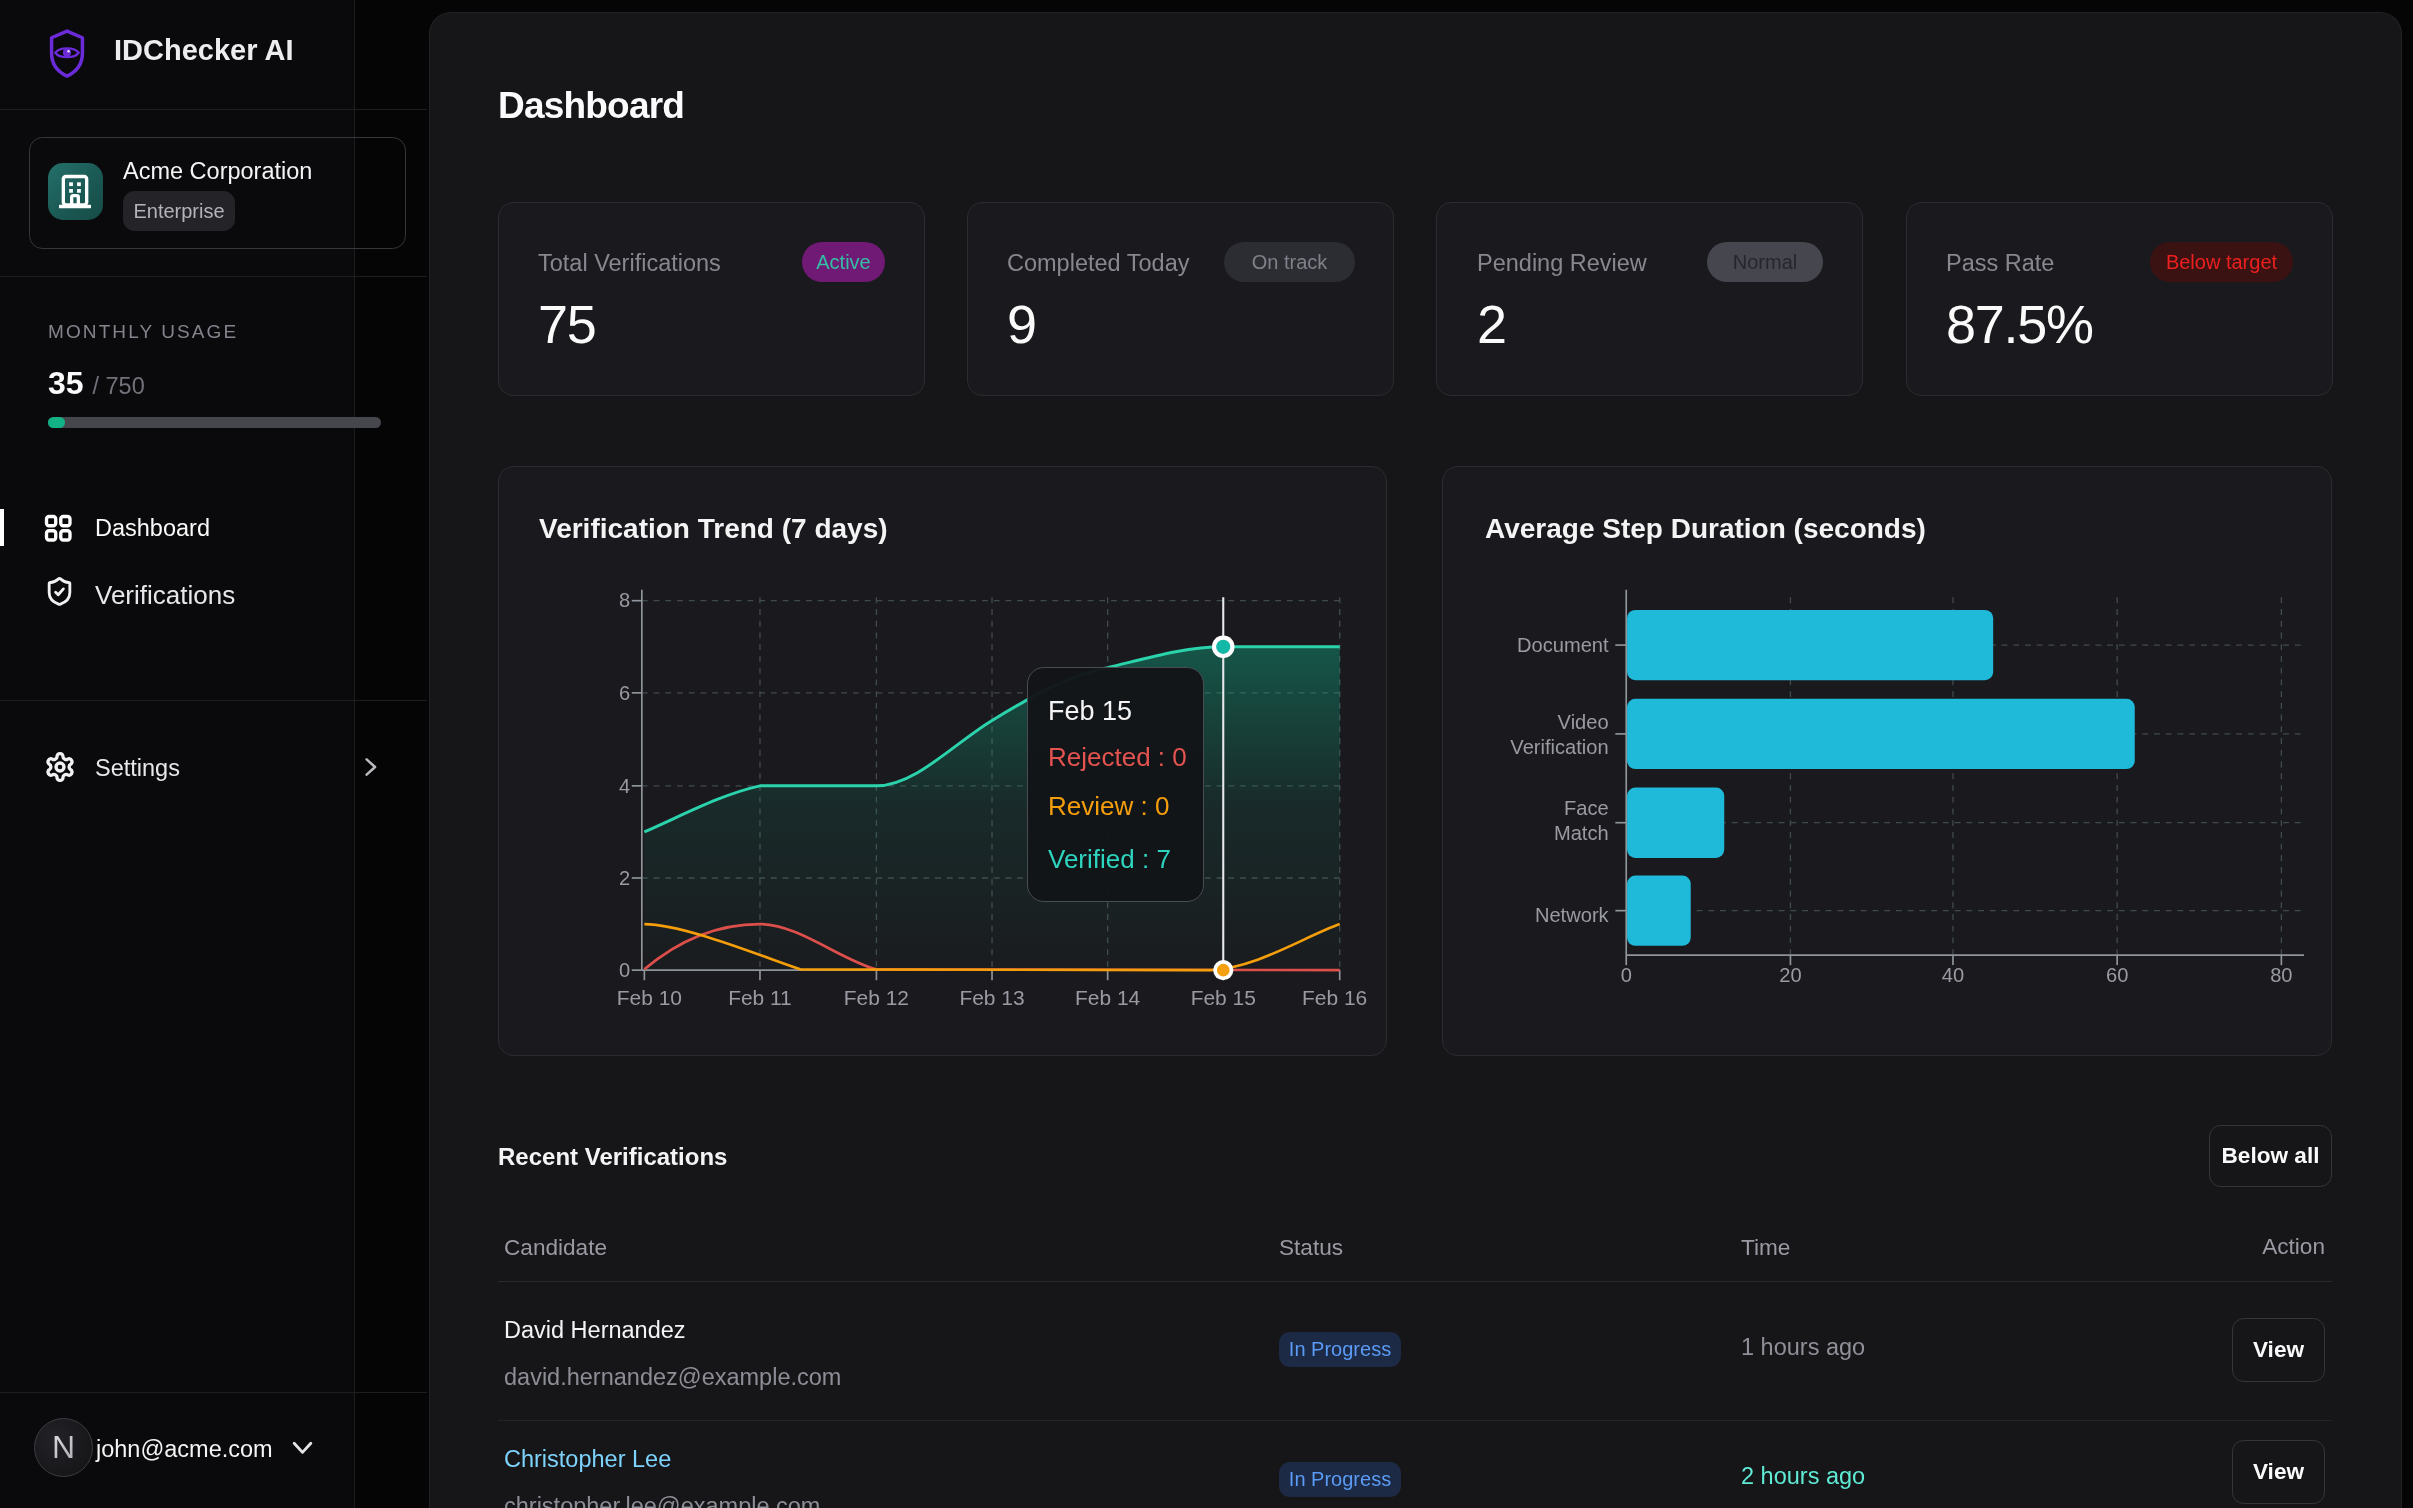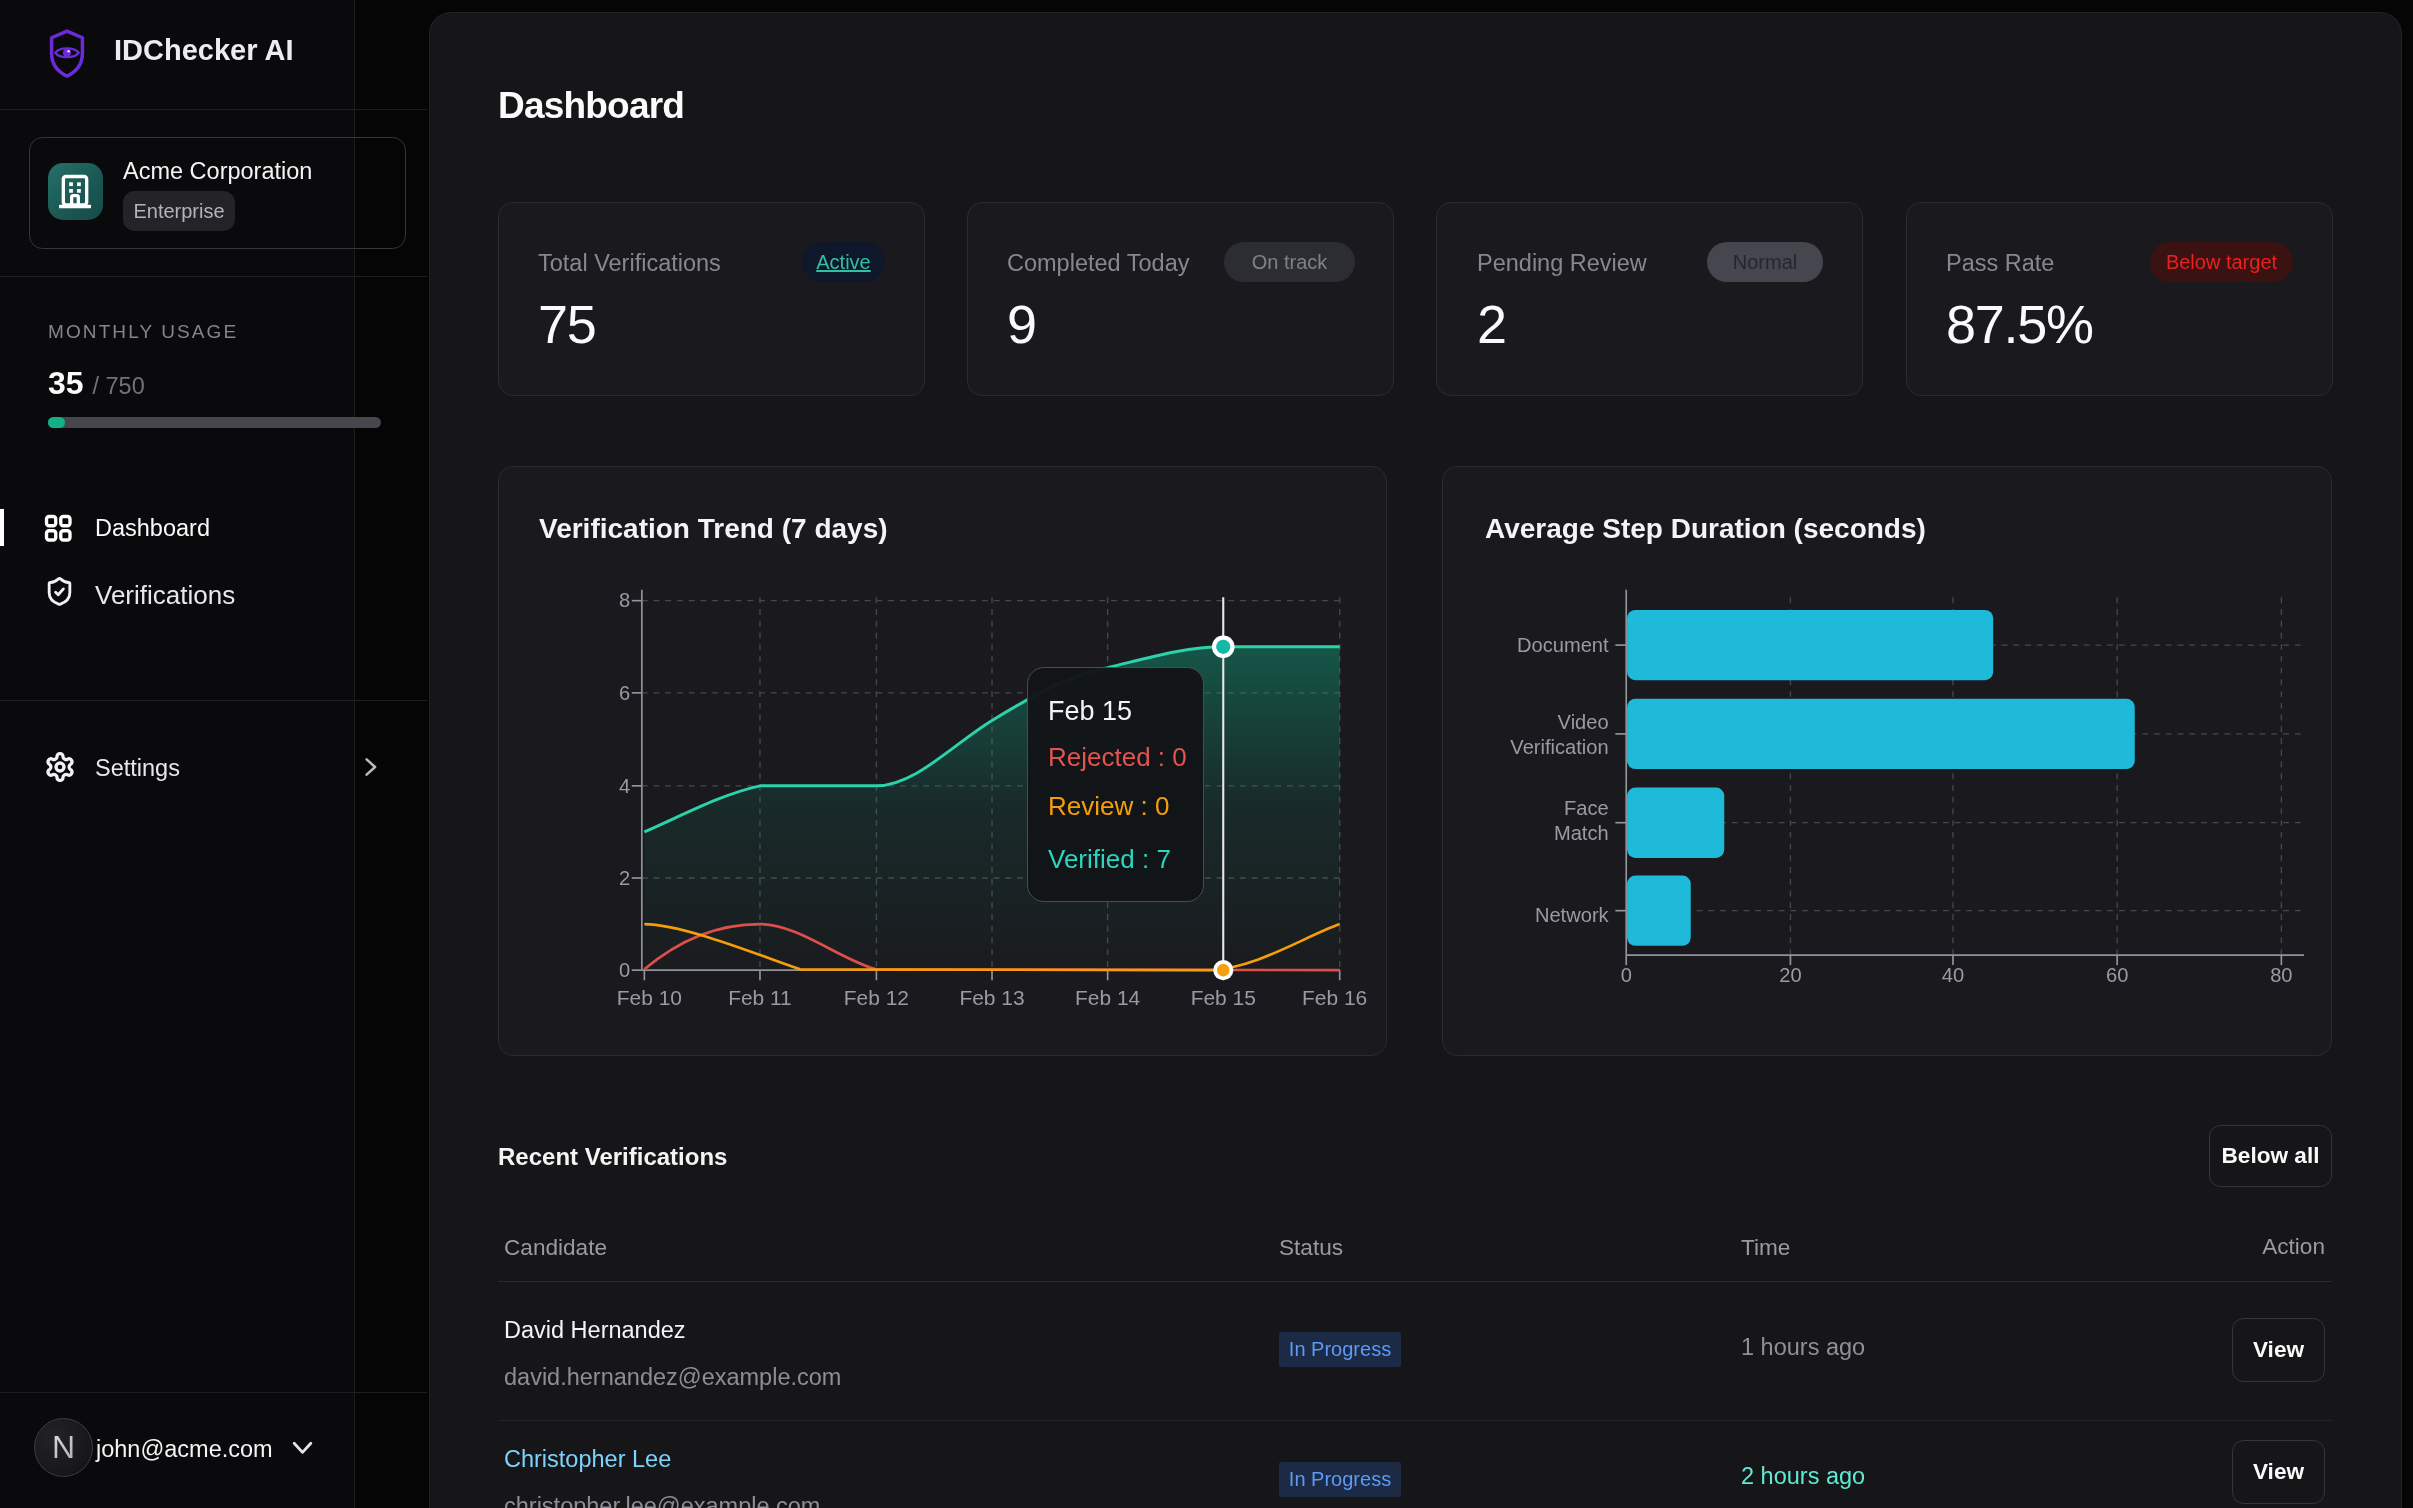--- a/index.html
+++ b/index.html
@@ -19,21 +19,21 @@
 
   .card { position:absolute; background:#1a1a1e; border:1.7px solid #2b2b30; border-radius:15px; }
 
   .statlabel { position:absolute; font-size:23.5px; color:#87878f; }
   .statnum { position:absolute; font-size:54px; font-weight:normal; color:#fafafa; letter-spacing:-1.3px; }
   .pill { position:absolute; font-size:20px; border-radius:837px; display:flex;
     align-items:center; justify-content:center; }
 
   .ctitle { position:absolute; font-size:28px; font-weight:bold; color:#f4f4f5; }
 
-  .badge { position:absolute; font-size:20px; border-radius:2px; display:flex;
+  .badge { position:absolute; font-size:20px; border-radius:11px; display:flex;
     align-items:center; justify-content:center; background:#1c2a45; color:#5b9bf5; }
 
   .btn { position:absolute; border:1.7px solid #35353b; border-radius:11.7px;
     color:#fafafa; font-weight:bold; display:flex; align-items:center; justify-content:center;
     background:transparent; }
 </style>
 </head>
 <body>
 
 <div id="sidebar">
@@ -114,21 +114,21 @@
 <div id="panel"></div>
 
 <div class="abs" style="left:498px; top:85px; font-size:37px; font-weight:bold; letter-spacing:-0.8px; color:#fbfbfc;">Dashboard</div>
 
 <div class="card" style="left:498px;  top:202px; width:427px; height:194px;"></div>
 <div class="card" style="left:967px; top:202px; width:427px; height:194px;"></div>
 <div class="card" style="left:1436px; top:202px; width:427px; height:194px;"></div>
 <div class="card" style="left:1906px; top:202px; width:427px; height:194px;"></div>
 
 <div class="statlabel" style="left:538px; top:250px;">Total Verifications</div>
-<div class="pill" style="left:802px; top:242px; width:83px; height:40px; color:#33bfa4; background:#0f172a;text-decoration:underline;">Active</div>
+<div class="pill" style="left:802px; top:242px; width:83px; height:40px; color:#33bfa4; background:#701a75;">Active</div>
 <div class="statnum" style="left:538px; top:293px;">75</div>
 
 <div class="statlabel" style="left:1007px; top:250px;">Completed Today</div>
 <div class="pill" style="left:1224px; top:242px; width:131px; height:40px; color:#80808a; background:#2c2c33;">On track</div>
 <div class="statnum" style="left:1007px; top:293px;">9</div>
 
 <div class="statlabel" style="left:1477px; top:250px;">Pending Review</div>
 <div class="pill" style="left:1707px; top:242px; width:116px; height:40px; color:#26262d; background:#46464f;">Normal</div>
 <div class="statnum" style="left:1477px; top:293px;">2</div>
 

